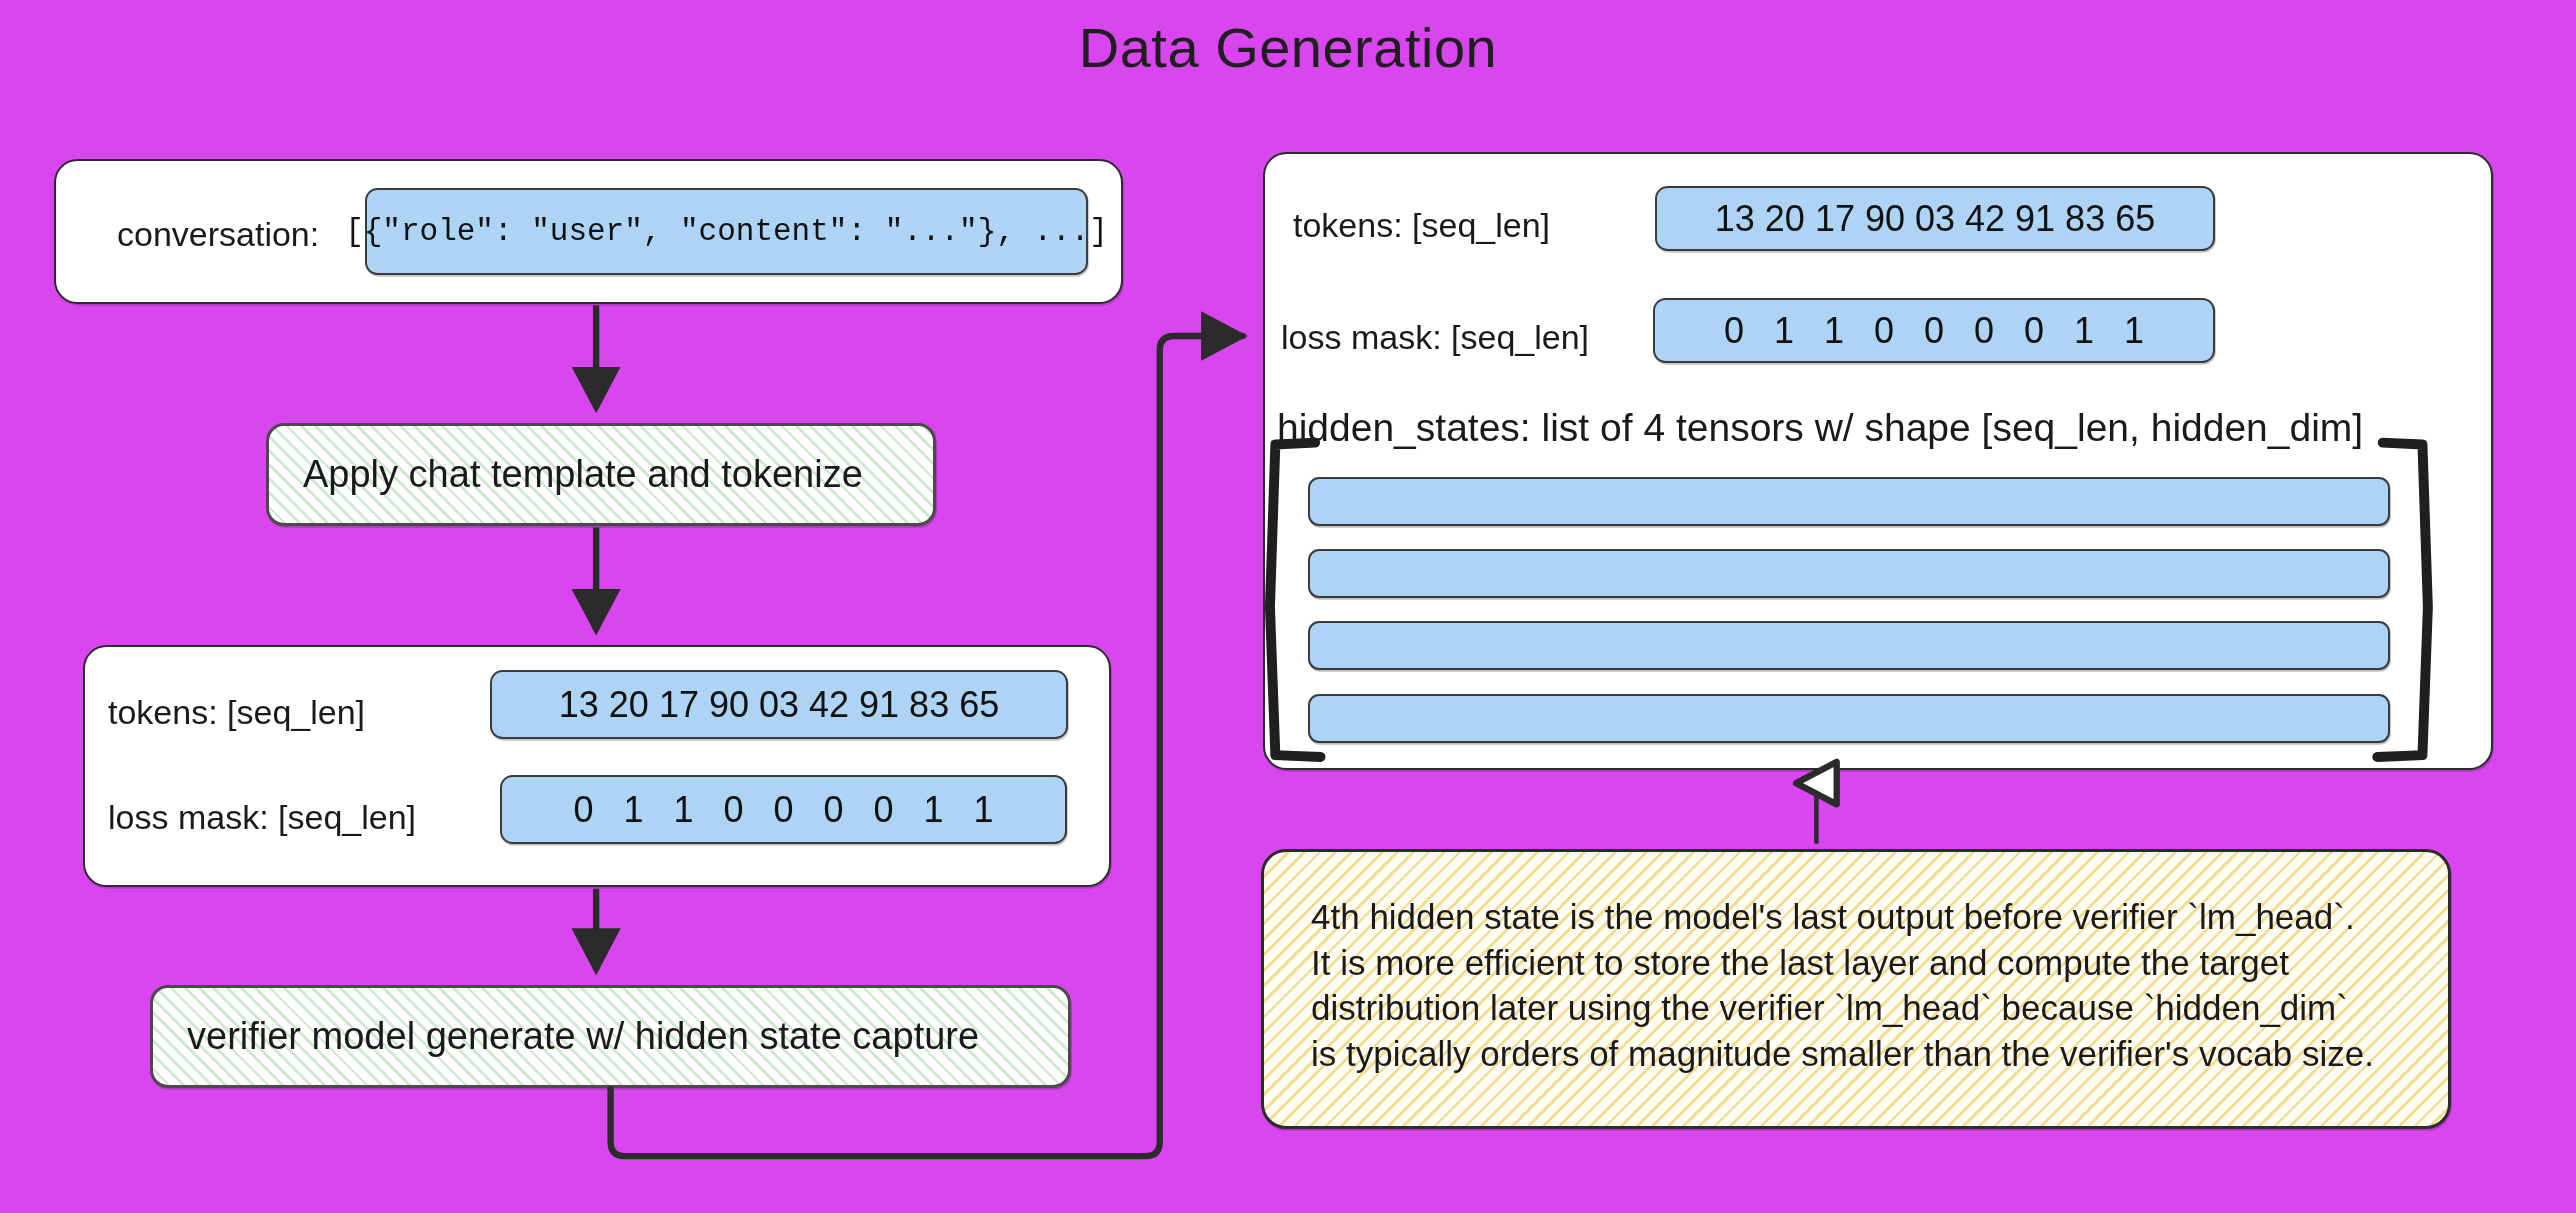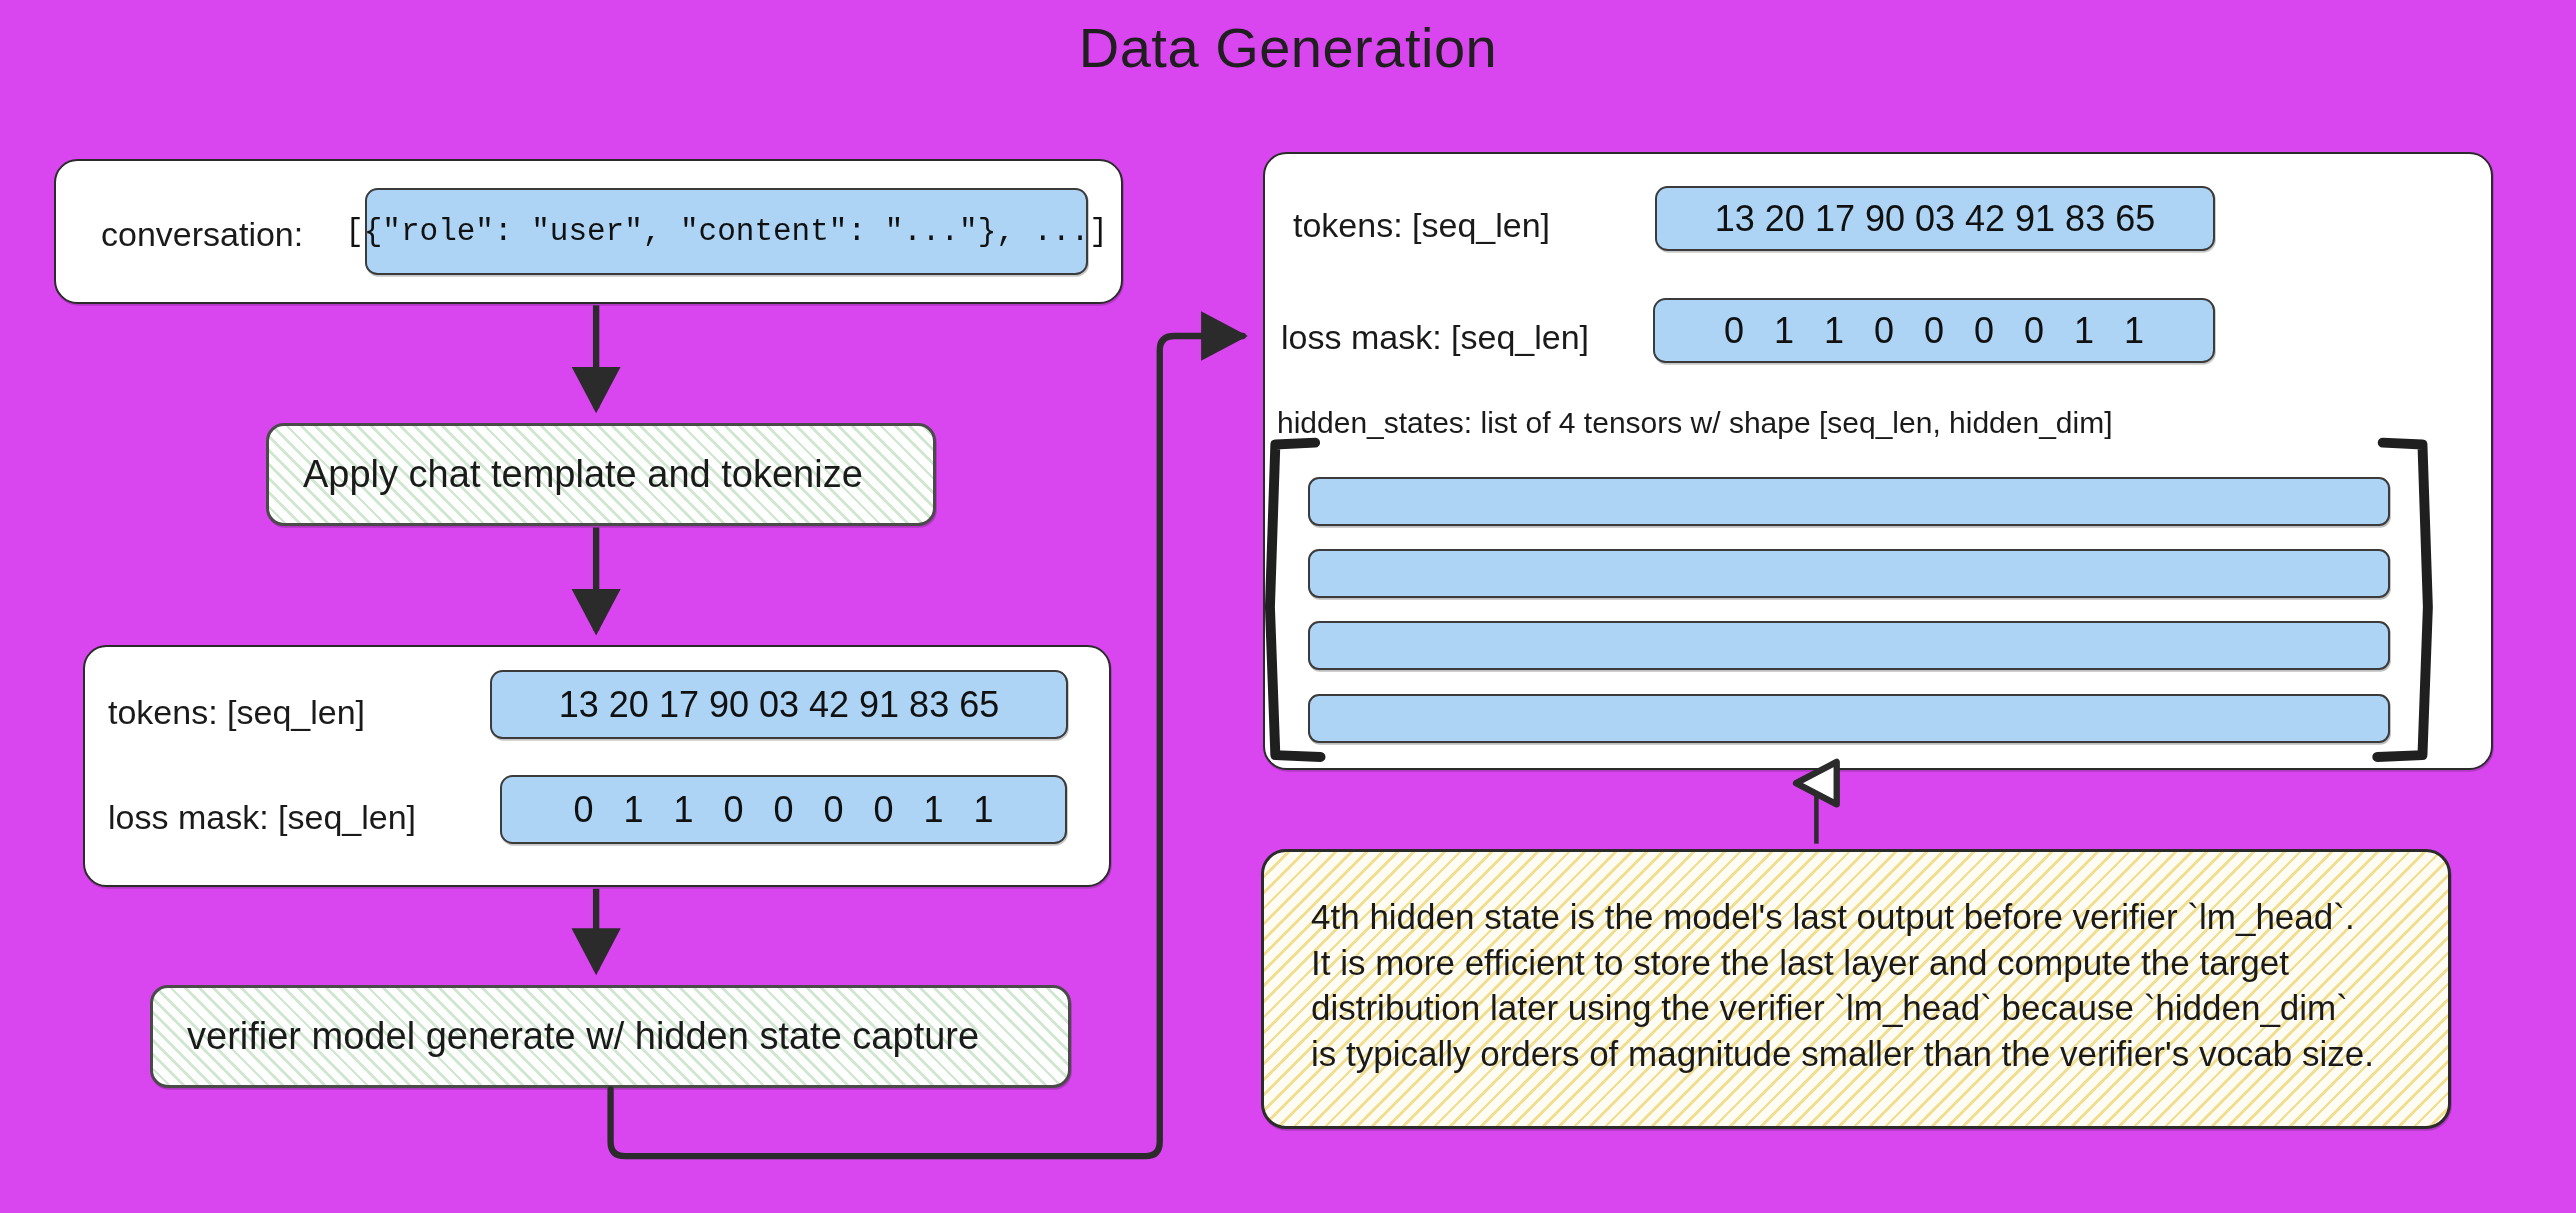--- a/index.html
+++ b/index.html
@@ -68,21 +68,21 @@
   
   .field-label{
     position:absolute;
     font-size:34px;
     color:#1a1a1a;
     white-space:nowrap;
     line-height:1;
   }
   .caption{
     position:absolute;
-    font-size:30px;
+    font-size:39px;
     color:#1a1a1a;
     white-space:nowrap;
     line-height:1;
     text-align:right;
   }
 
   
   .proc{
     position:absolute;
     border:3.2px solid #4a4a4a;
@@ -152,21 +152,21 @@
 </style>
 </head>
 <body>
 
 <div id="canvas">
 
   <div id="title">Data Generation</div>
 
   <div class="panel" style="left:54px; top:159px; width:1069px; height:145px;">
   </div>
-  <div class="field-label" style="left:101px; top:217px;">conversation:</div>
+  <div class="field-label" style="left:117px; top:217px;">conversation:</div>
   <div class="pill" style="left:365px; top:188px; width:723px; height:87px;">
     <span class="mono">[{"role": "user", "content": "..."}, ...]</span>
   </div>
 
   <div class="proc" style="left:266px; top:423px; width:670px; height:103px;">
     <span>Apply chat template and tokenize</span>
   </div>
 
   <div class="panel" style="left:83px; top:645px; width:1028px; height:242px;">
   </div>

